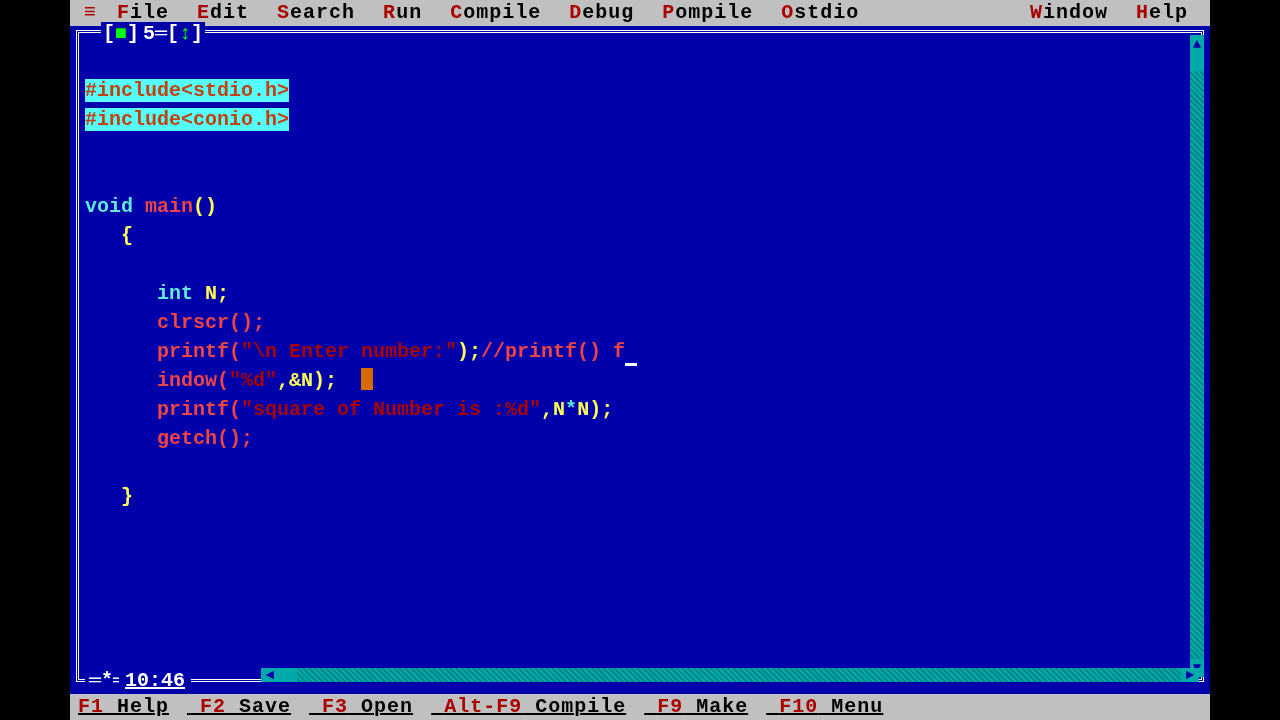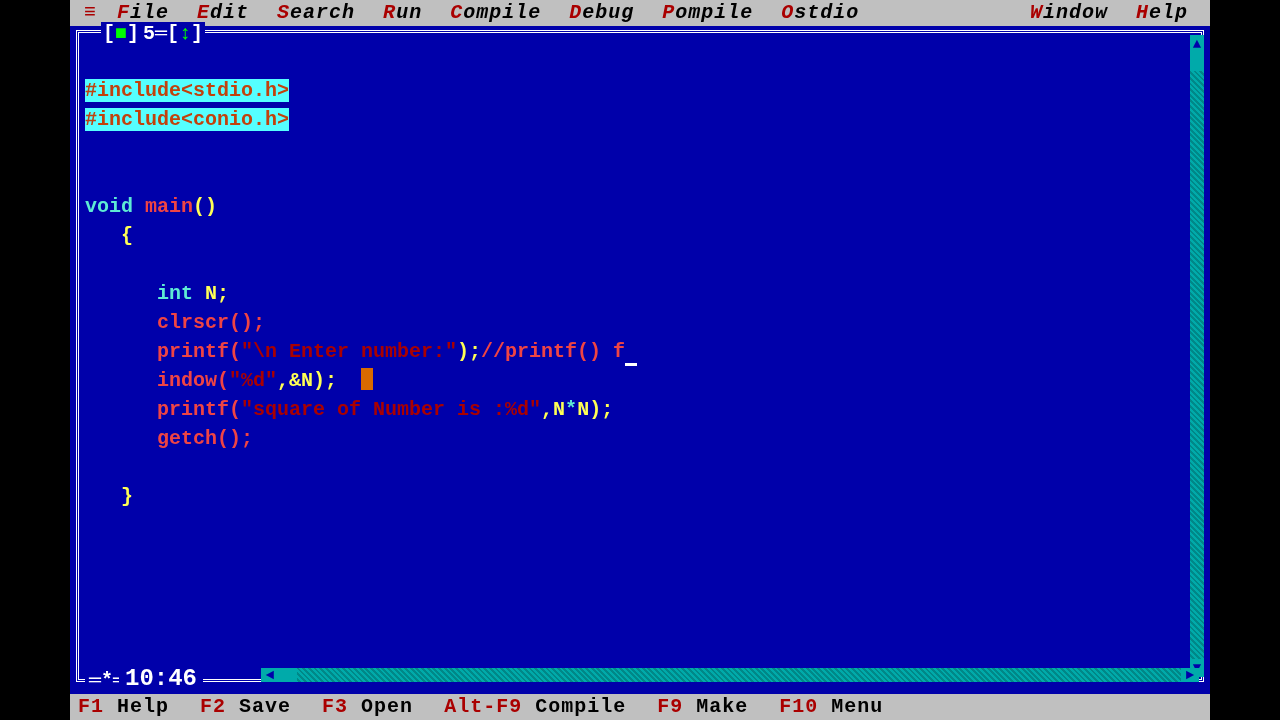--- a/index.html
+++ b/index.html
@@ -33,21 +33,20 @@
     font-size: 20px;
     letter-spacing: 1px;
   }
   .menubar .sysmenu {
     color: #aa0000;
     padding: 0 6px;
   }
   .menubar .item {
     padding: 0 14px;
     cursor: pointer;
-    font-style: italic;
   }
   .menubar .hot {
     color: #aa0000;
   }
   .menubar .gap {
     flex: 1;
   }
   
   .frame {
     position: absolute;
@@ -146,21 +145,22 @@
     width: 18px;
     background: #00aaaa;
   }
   .status-pos {
     position: absolute;
     left: 40px;
     bottom: -13px;
     background: #0000aa;
     color: #fff;
     padding: 0 6px;
-    font-size: 24px;
+    font-size: 20px;
+    text-decoration: underline;
   }
   .status-mark {
     position: absolute;
     left: 6px;
     bottom: -13px;
     background: #0000aa;
     color: #fff;
     padding: 0 4px;
     font-size: 20px;
   }
@@ -197,20 +197,21 @@
   .statusbar {
     position: absolute;
     left: 0; right: 0; bottom: 0;
     height: 26px;
     line-height: 26px;
     background: #c0c0c0;
     color: #000;
     font-size: 20px;
     padding: 0 8px;
     letter-spacing: 1px;
+    text-decoration: underline;
   }
   .statusbar .key { color: #aa0000; }
   .statusbar .seg { margin-right: 18px; }
 </style>
 </head>
 <body>
 
 <div class="screen">
 
   <div class="menubar">

